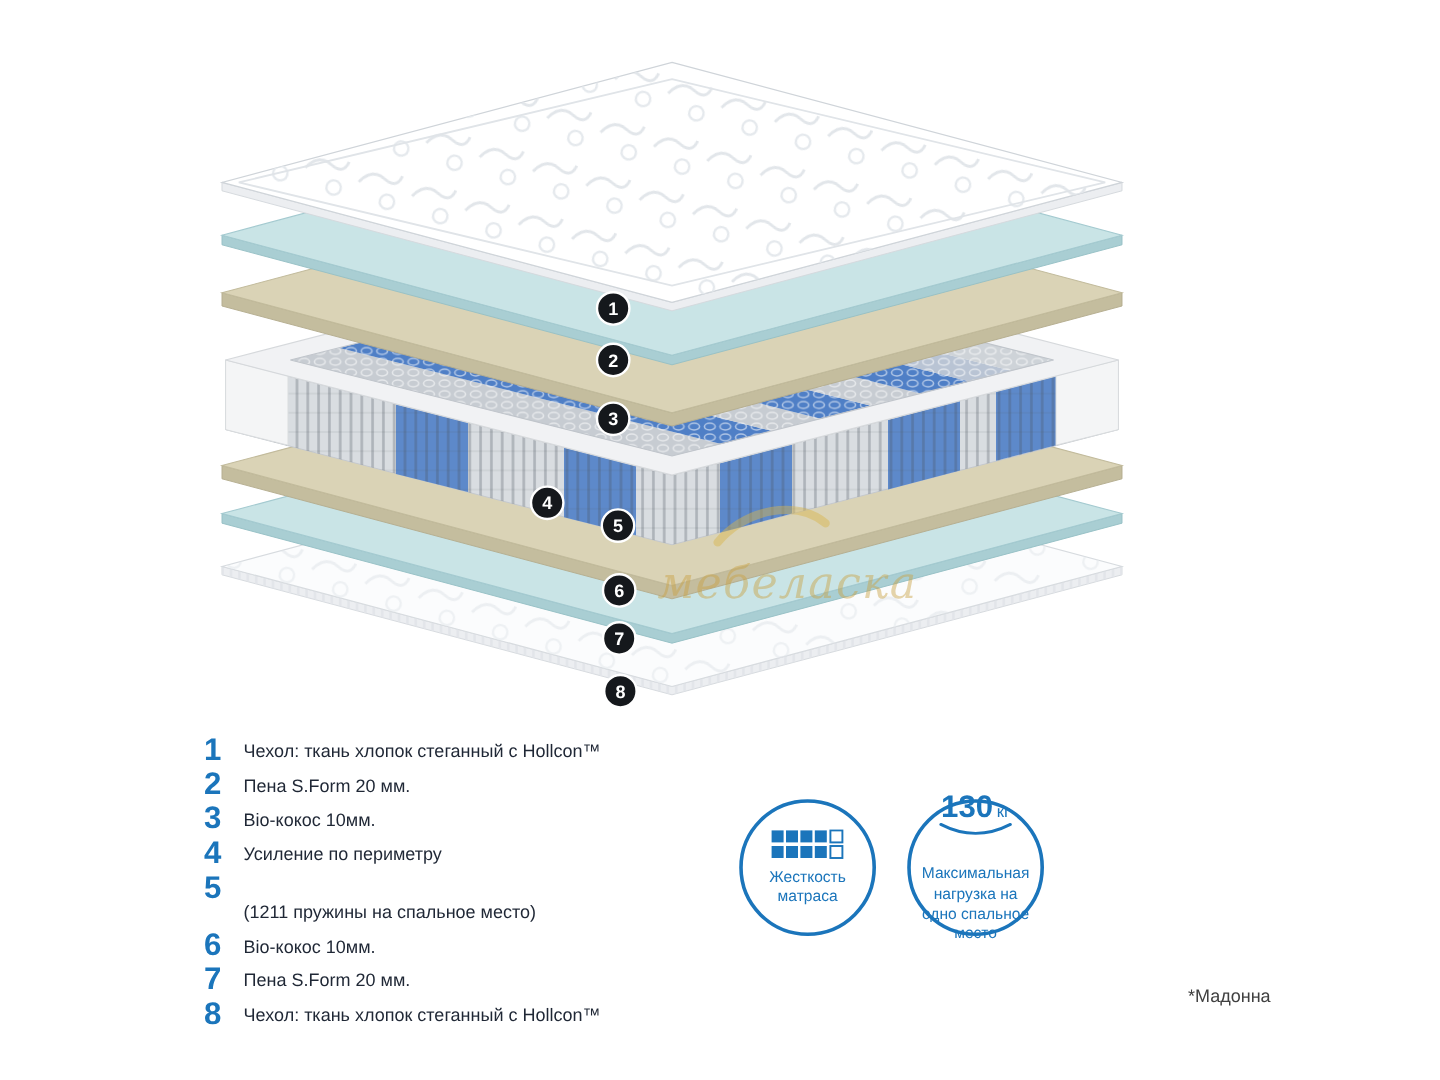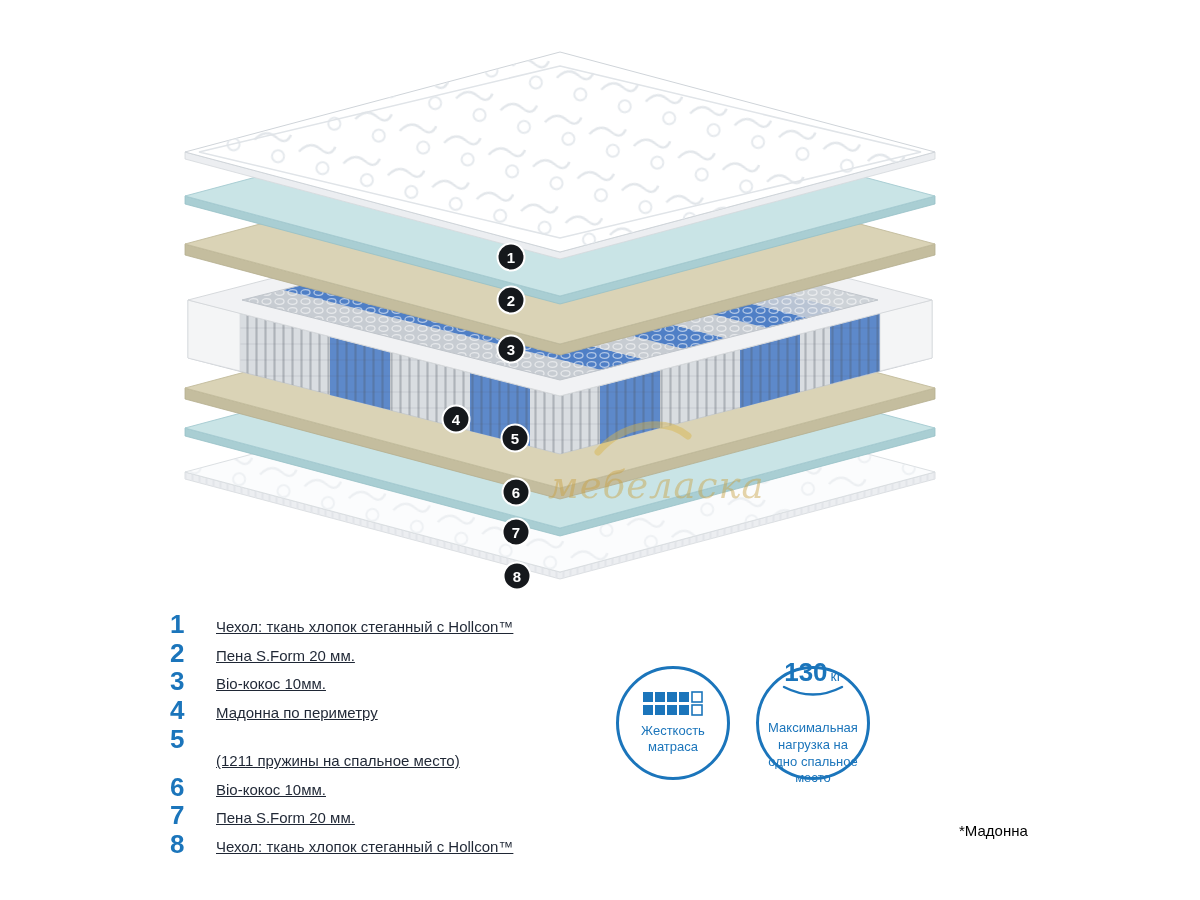--- a/index.html
+++ b/index.html
@@ -20,21 +20,21 @@
     width:480px;
   }
   .legend-row { display:flex; align-items:flex-start; }
   .legend-num {
     width:24px; flex:0 0 24px;
     font-size:26px; font-weight:bold; line-height:0.95;
     color:#1b75bb; text-align:left;
   }
   .legend-text {
     font-size:15px; color:#1f2735; line-height:1.3;
-    margin-left:22px; padding-top:5px; font-weight:500;text-decoration:underline;
+    margin-left:9px; padding-top:5px; font-weight:500;
   }
 
   
   .badges {
     position:absolute; left:616px; top:666px;
     display:flex; gap:26px;
   }
   .badge {
     width:114px; height:114px;
     border:3px solid #1b75bb; border-radius:50%;
@@ -45,22 +45,22 @@
   .badge-label { font-size:13px; line-height:1.2; margin-top:6px; width:88px; font-weight:400; }
   .badge-label.narrow { width:72px; }
   .badge-value-row { display:flex; align-items:baseline; gap:3px; }
   .badge-value { font-size:26px; font-weight:bold; line-height:1; }
   .badge-unit { font-size:14px; font-weight:500; }
   .badge-sub { font-size:13px; line-height:1.3; margin-top:22px; width:92px; }
   .icon-wrap { display:flex; align-items:center; justify-content:center; }
 
   
   .footnote {
-    position:absolute; left:959px; top:822px;
-    font-size:15px; color:#000000;
+    position:absolute; left:990px; top:822px;
+    font-size:15px; color:#404040;
   }
 </style>
 </head>
 <body>
 
 <div class="stage">
 
   <svg class="mattress" width="1200" height="620" viewBox="0 0 1200 620">
     <defs>
       <pattern id="quilt" width="46" height="46" patternUnits="userSpaceOnUse" patternTransform="rotate(15)">
@@ -190,21 +190,21 @@
     <div class="legend-row">
       <span class="legend-num">2</span>
       <span class="legend-text">Пена S.Form 20 мм.</span>
     </div>
     <div class="legend-row">
       <span class="legend-num">3</span>
       <span class="legend-text">Bio-кокос 10мм.</span>
     </div>
     <div class="legend-row">
       <span class="legend-num">4</span>
-      <span class="legend-text">Мадонна по периметру</span>
+      <span class="legend-text">Усиление по периметру</span>
     </div>
     <div class="legend-row">
       <span class="legend-num">5</span>
       <span class="legend-text">
         <br>
         <span>(1211 пружины на спальное место)</span>
       </span>
     </div>
     <div class="legend-row">
       <span class="legend-num">6</span>

